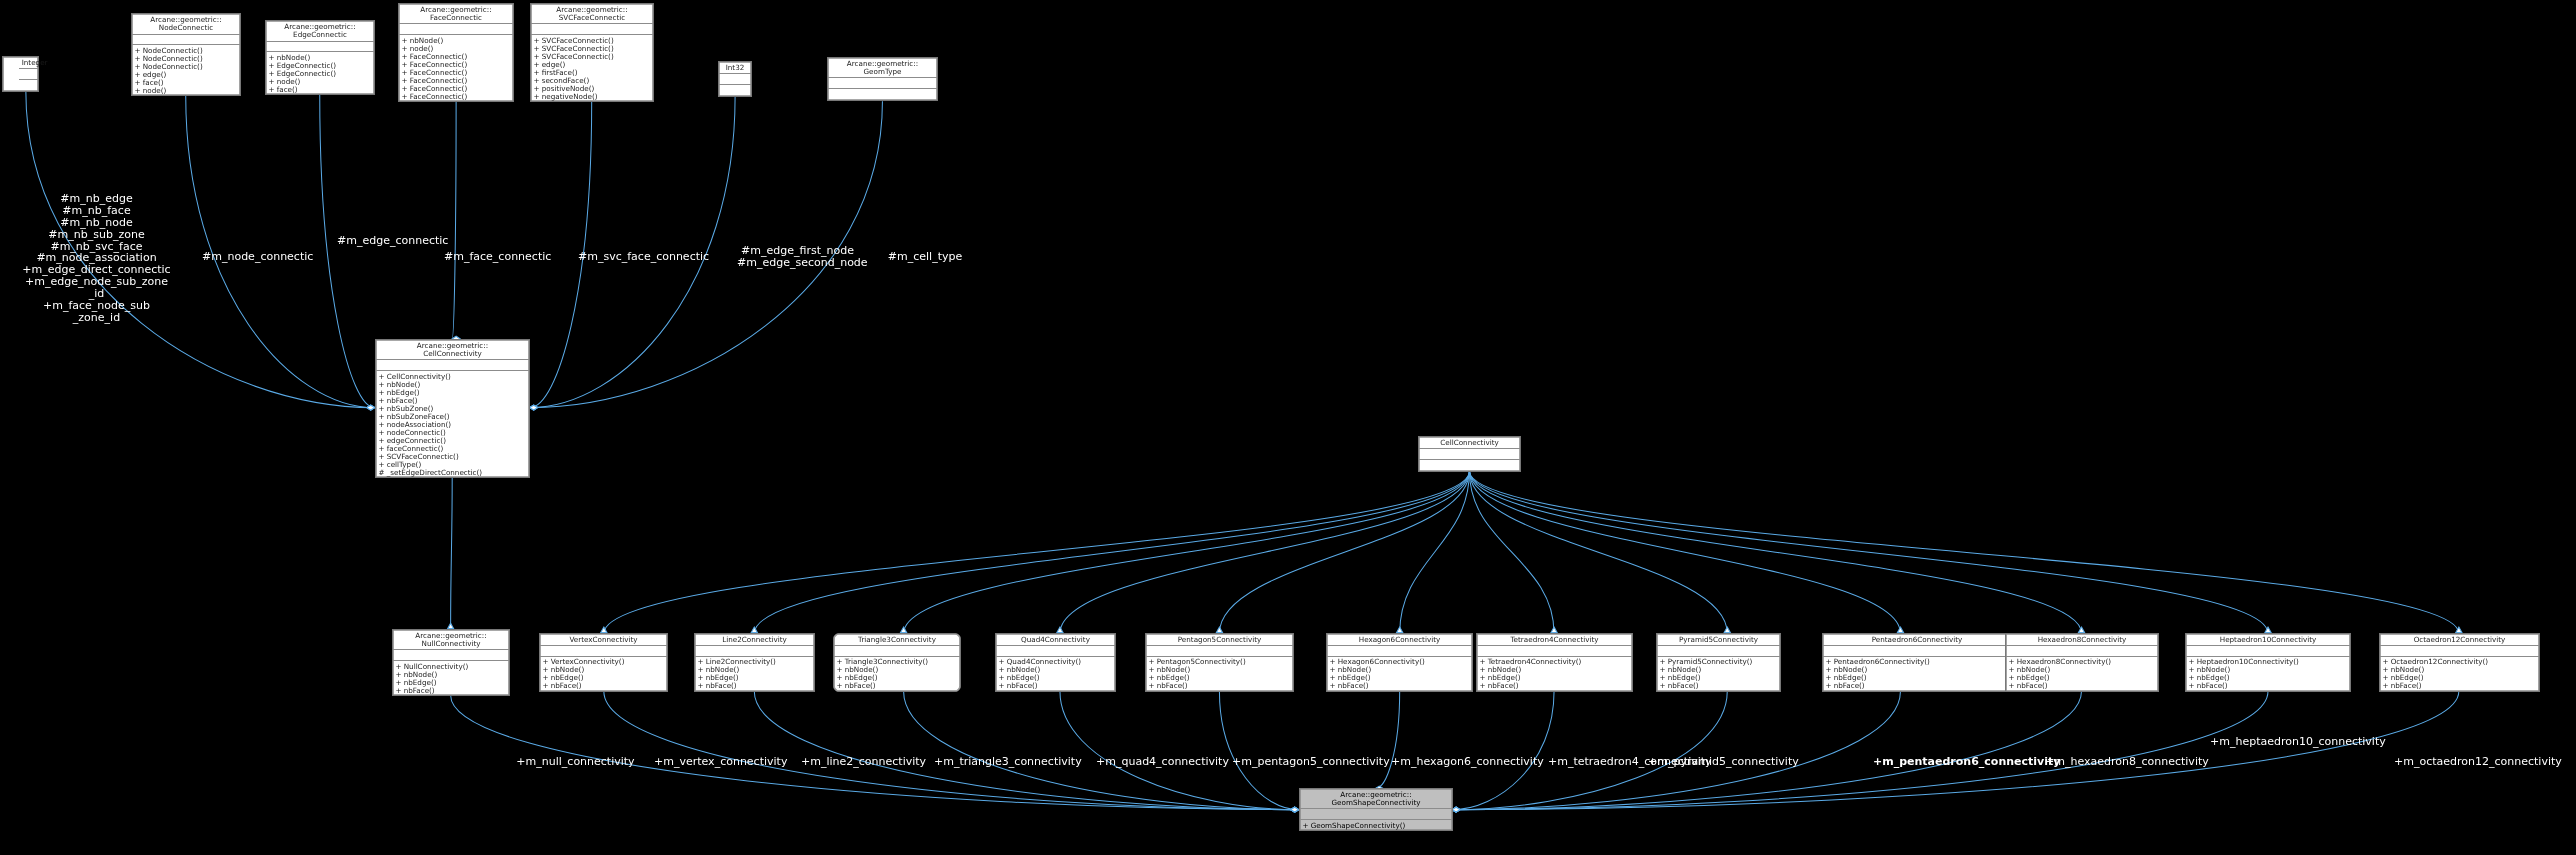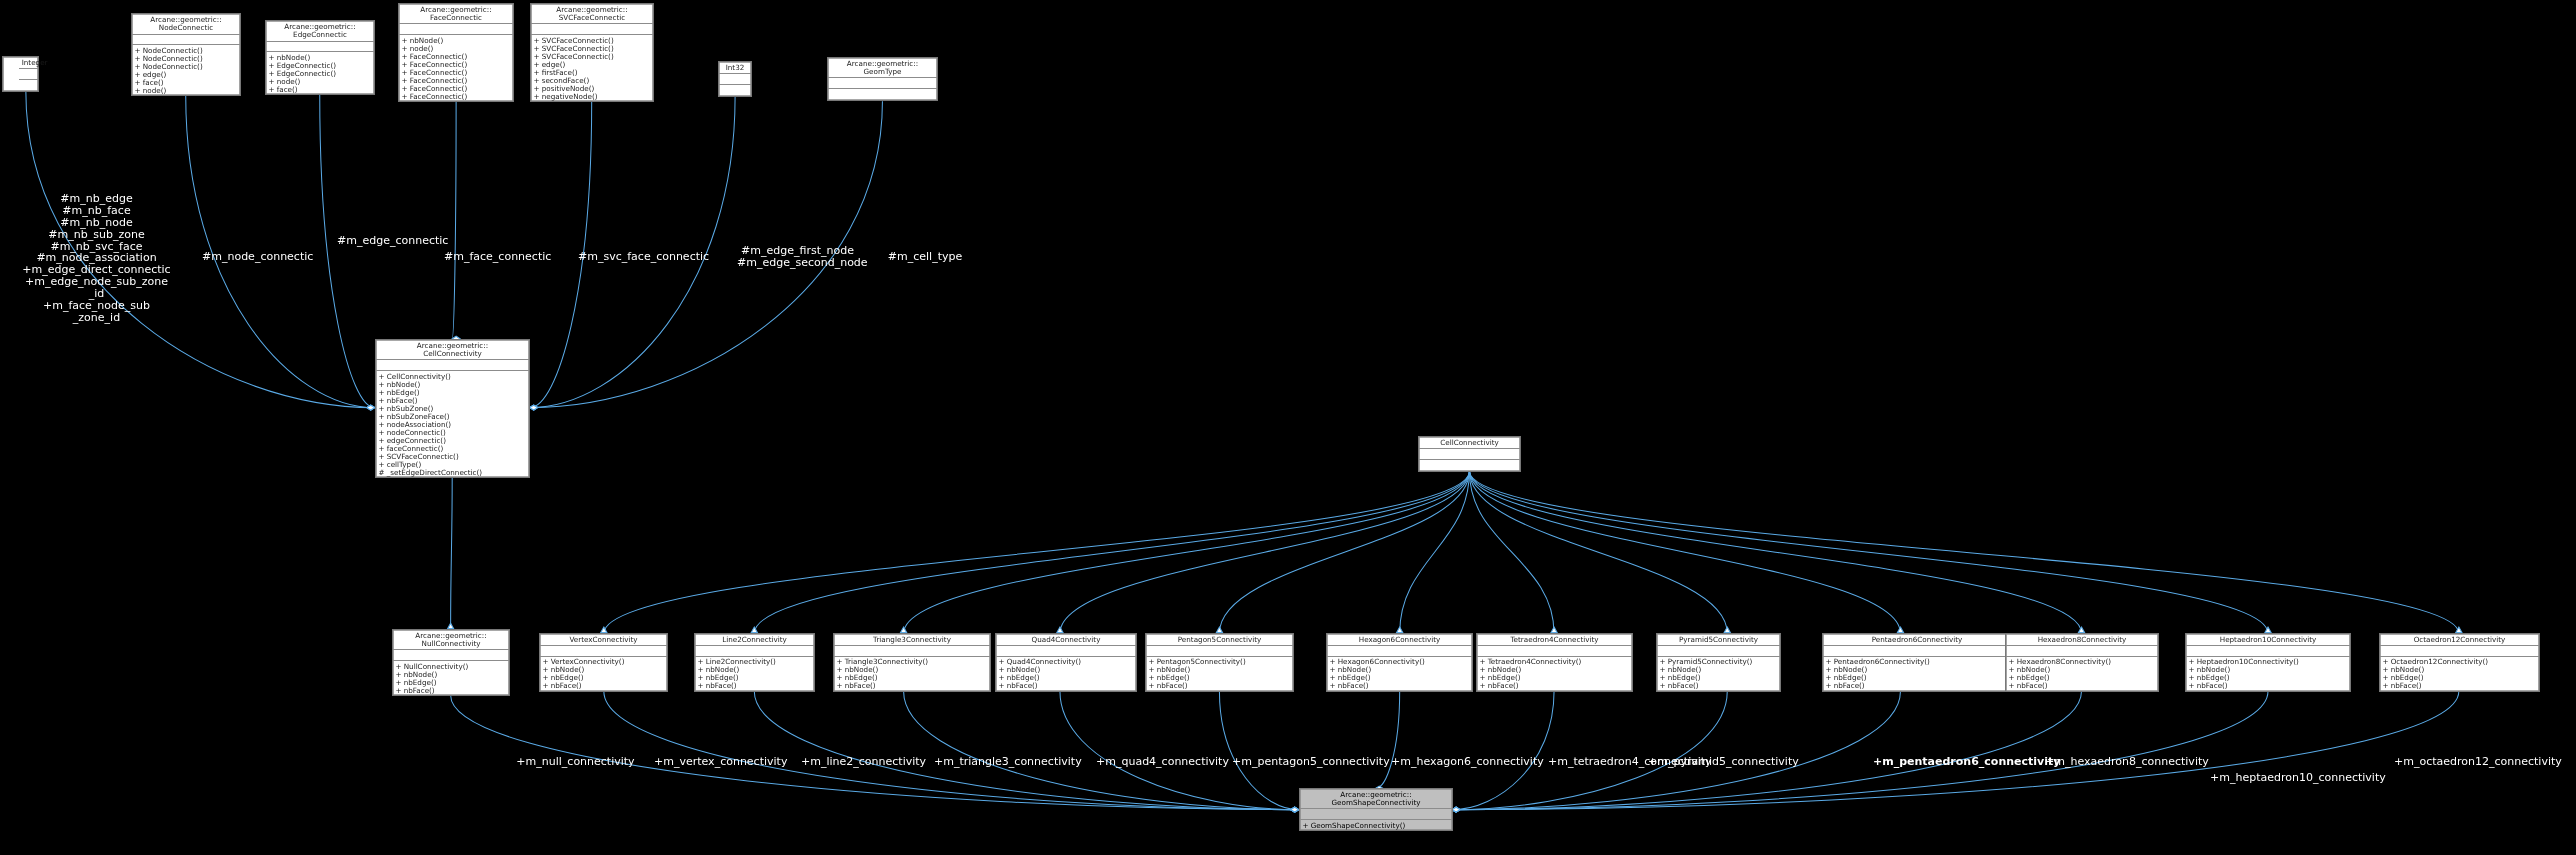--- a/index.html
+++ b/index.html
@@ -219,31 +219,31 @@
       <div class="uml fs9" style="left: 694px; top: 633px; width: 121px;">
         <div class="title">Line2Connectivity</div>
         <div class="attrs"></div>
         <div class="ops">
           <div class="row">+  Line2Connectivity()</div>
           <div class="row">+  nbNode()</div>
           <div class="row">+  nbEdge()</div>
           <div class="row">+  nbFace()</div>
         </div>
       </div>
-      <div class="uml fs9" style="left: 833px; top: 633px; width: 158px;">
+      <div class="uml fs9" style="left: 833px; top: 633px; width: 128px; border-radius: 6px;">
         <div class="title">Triangle3Connectivity</div>
         <div class="attrs"></div>
         <div class="ops">
           <div class="row">+  Triangle3Connectivity()</div>
           <div class="row">+  nbNode()</div>
           <div class="row">+  nbEdge()</div>
           <div class="row">+  nbFace()</div>
         </div>
       </div>
-      <div class="uml fs9" style="left: 995px; top: 633px; width: 142px;">
+      <div class="uml fs9" style="left: 995px; top: 633px; width: 121px;">
         <div class="title">Quad4Connectivity</div>
         <div class="attrs"></div>
         <div class="ops">
           <div class="row">+  Quad4Connectivity()</div>
           <div class="row">+  nbNode()</div>
           <div class="row">+  nbEdge()</div>
           <div class="row">+  nbFace()</div>
         </div>
       </div>
       <div class="uml fs9" style="left: 1145px; top: 633px; width: 149px;">
@@ -358,17 +358,17 @@
       <div class="edgelabel" style="left: 654px; top: 756px; width: 127px;">+m_vertex_connectivity</div>
       <div class="edgelabel" style="left: 801px; top: 756px; width: 119px;">+m_line2_connectivity</div>
       <div class="edgelabel" style="left: 934px; top: 756px; width: 141px;">+m_triangle3_connectivity</div>
       <div class="edgelabel" style="left: 1096px; top: 756px; width: 127px;">+m_quad4_connectivity</div>
       <div class="edgelabel" style="left: 1232px; top: 756px; width: 146px;">+m_pentagon5_connectivity</div>
       <div class="edgelabel" style="left: 1391px; top: 756px; width: 143px;">+m_hexagon6_connectivity</div>
       <div class="edgelabel" style="left: 1548px; top: 756px; width: 154px;">+m_tetraedron4_connectivity</div>
       <div class="edgelabel" style="left: 1648px; top: 756px; width: 141px;">+m_pyramid5_connectivity</div>
       <div class="edgelabel" style="left: 1873px; top: 756px; width: 155px; font-weight: bold;">+m_pentaedron6_connectivity</div>
       <div class="edgelabel" style="left: 2045px; top: 756px; width: 150px;">+m_hexaedron8_connectivity</div>
-      <div class="edgelabel" style="left: 2210px; top: 772px; width: 165px;">+m_heptaedron10_connectivity</div>
+      <div class="edgelabel" style="left: 2210px; top: 736px; width: 165px;">+m_heptaedron10_connectivity</div>
       <div class="edgelabel" style="left: 2394px; top: 756px; width: 161px;">+m_octaedron12_connectivity</div>
     </div>
 </div>
 
 
 </body></html>

